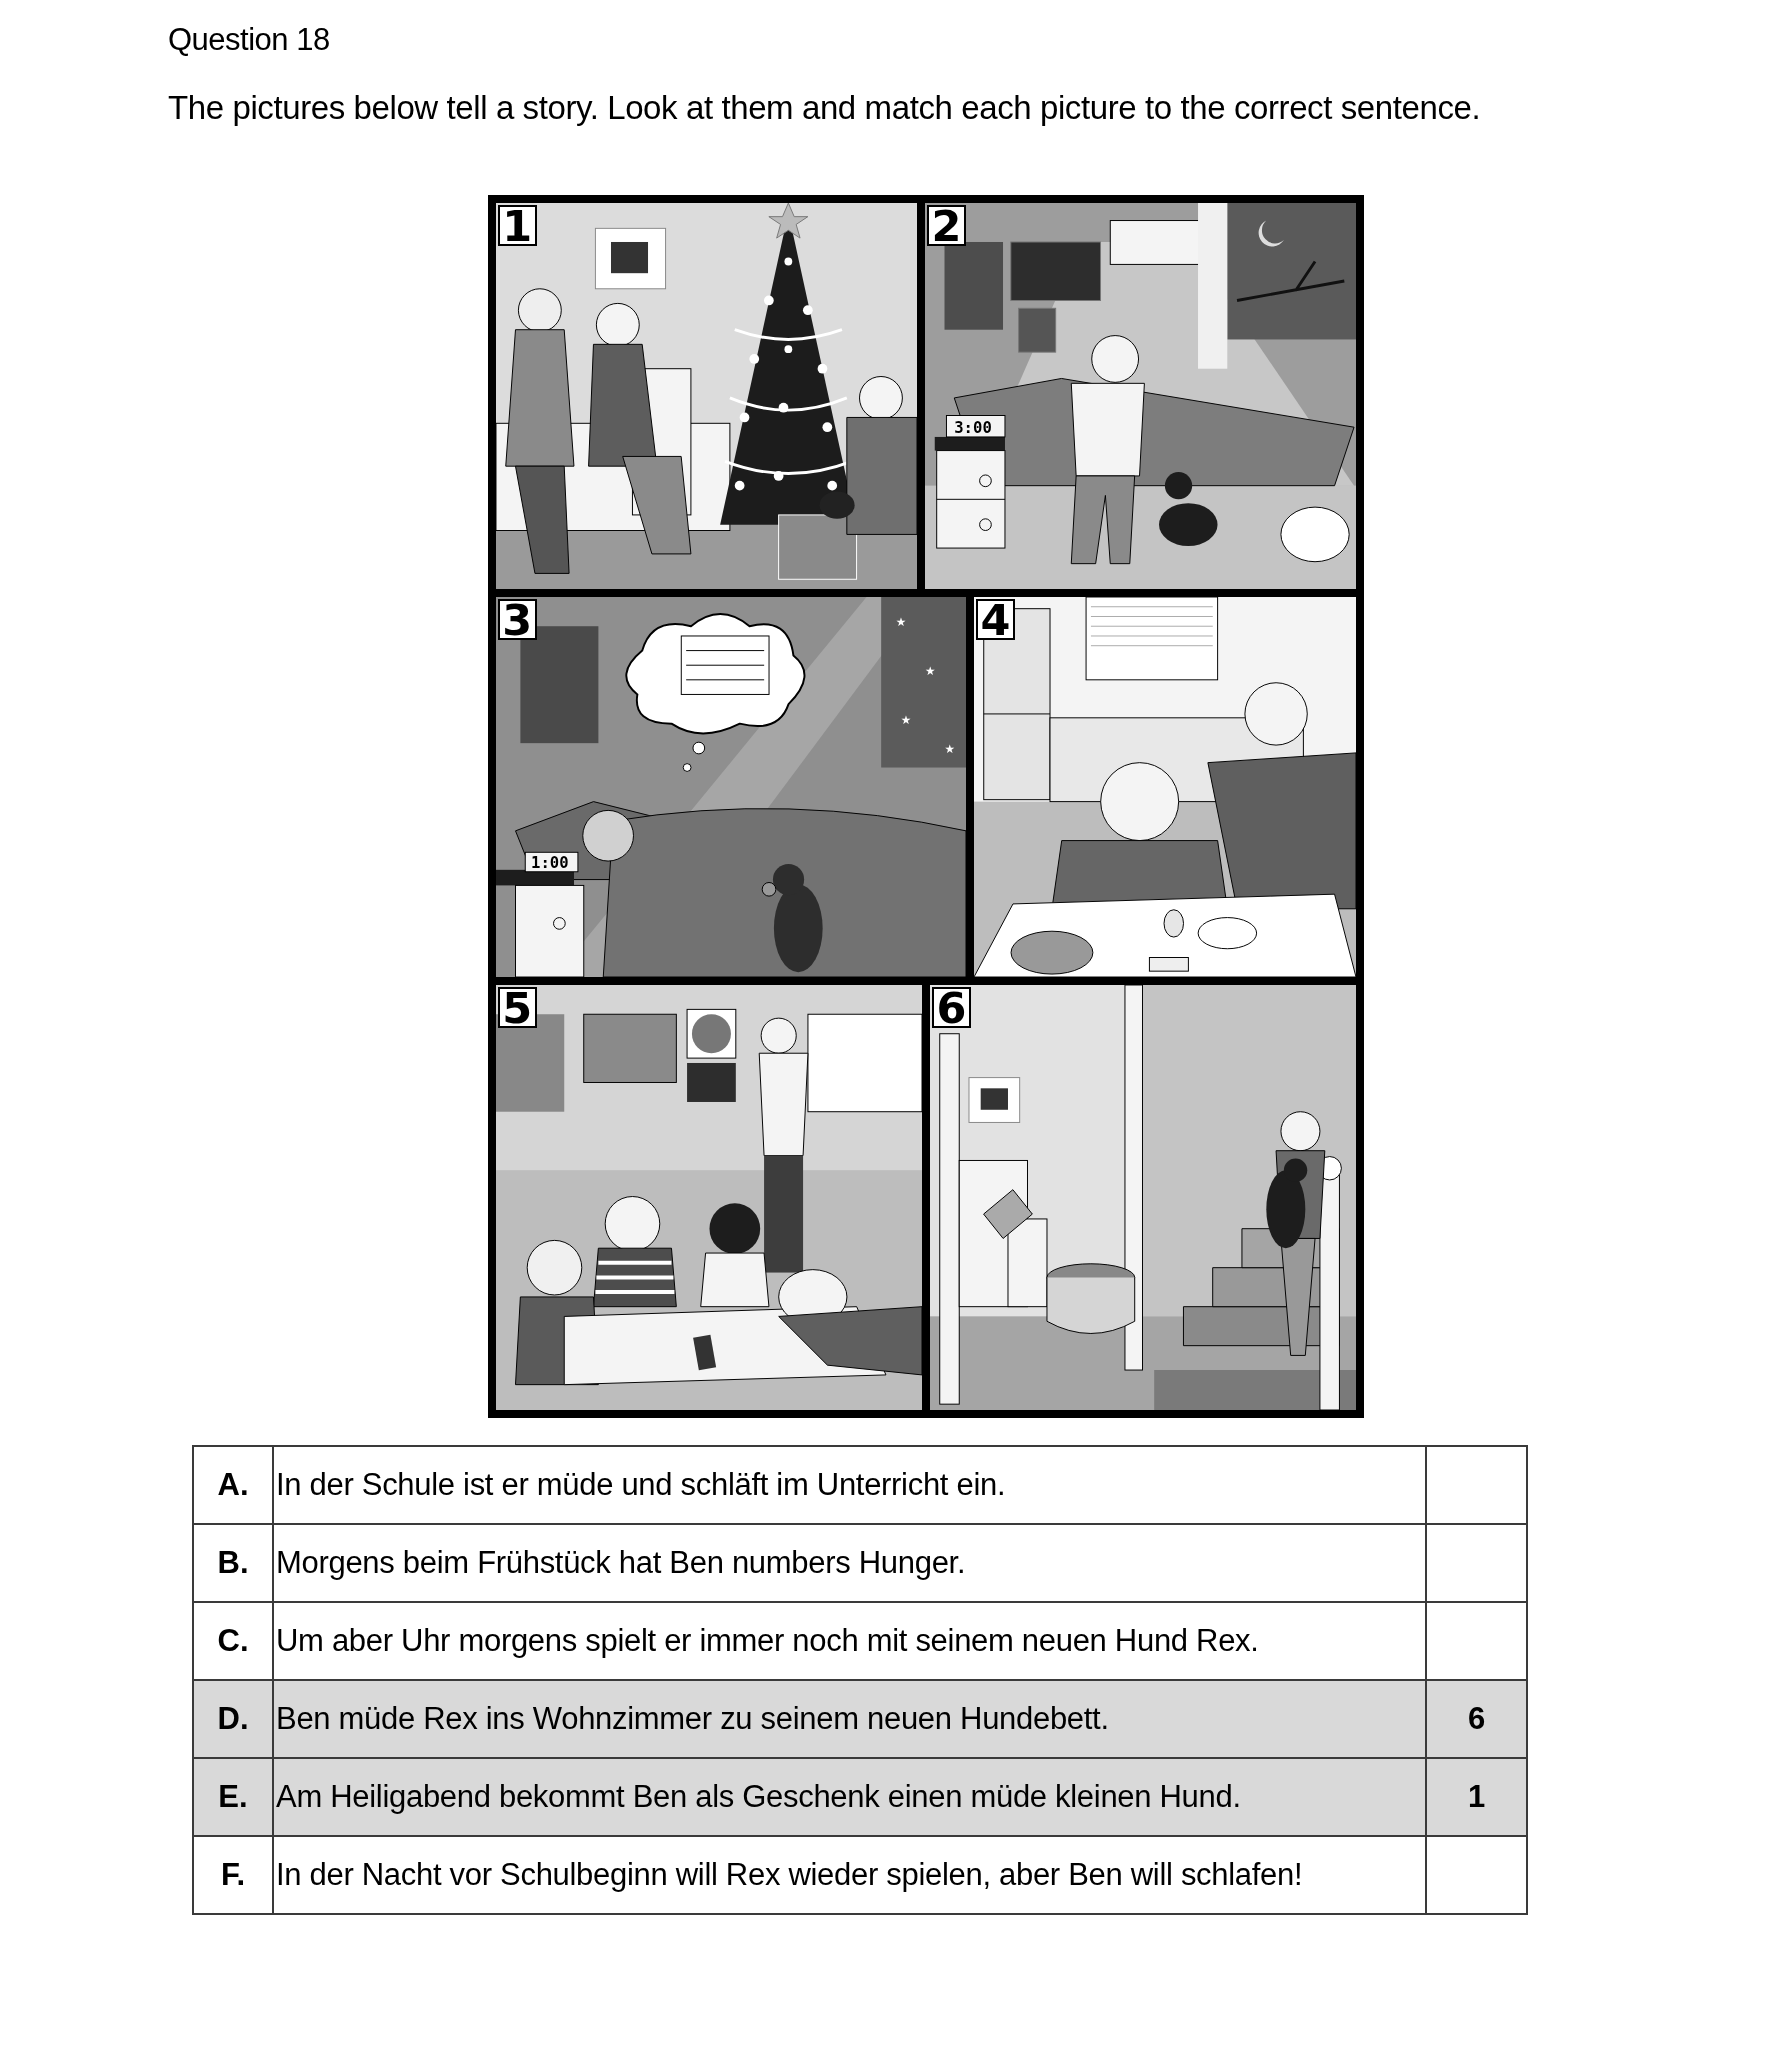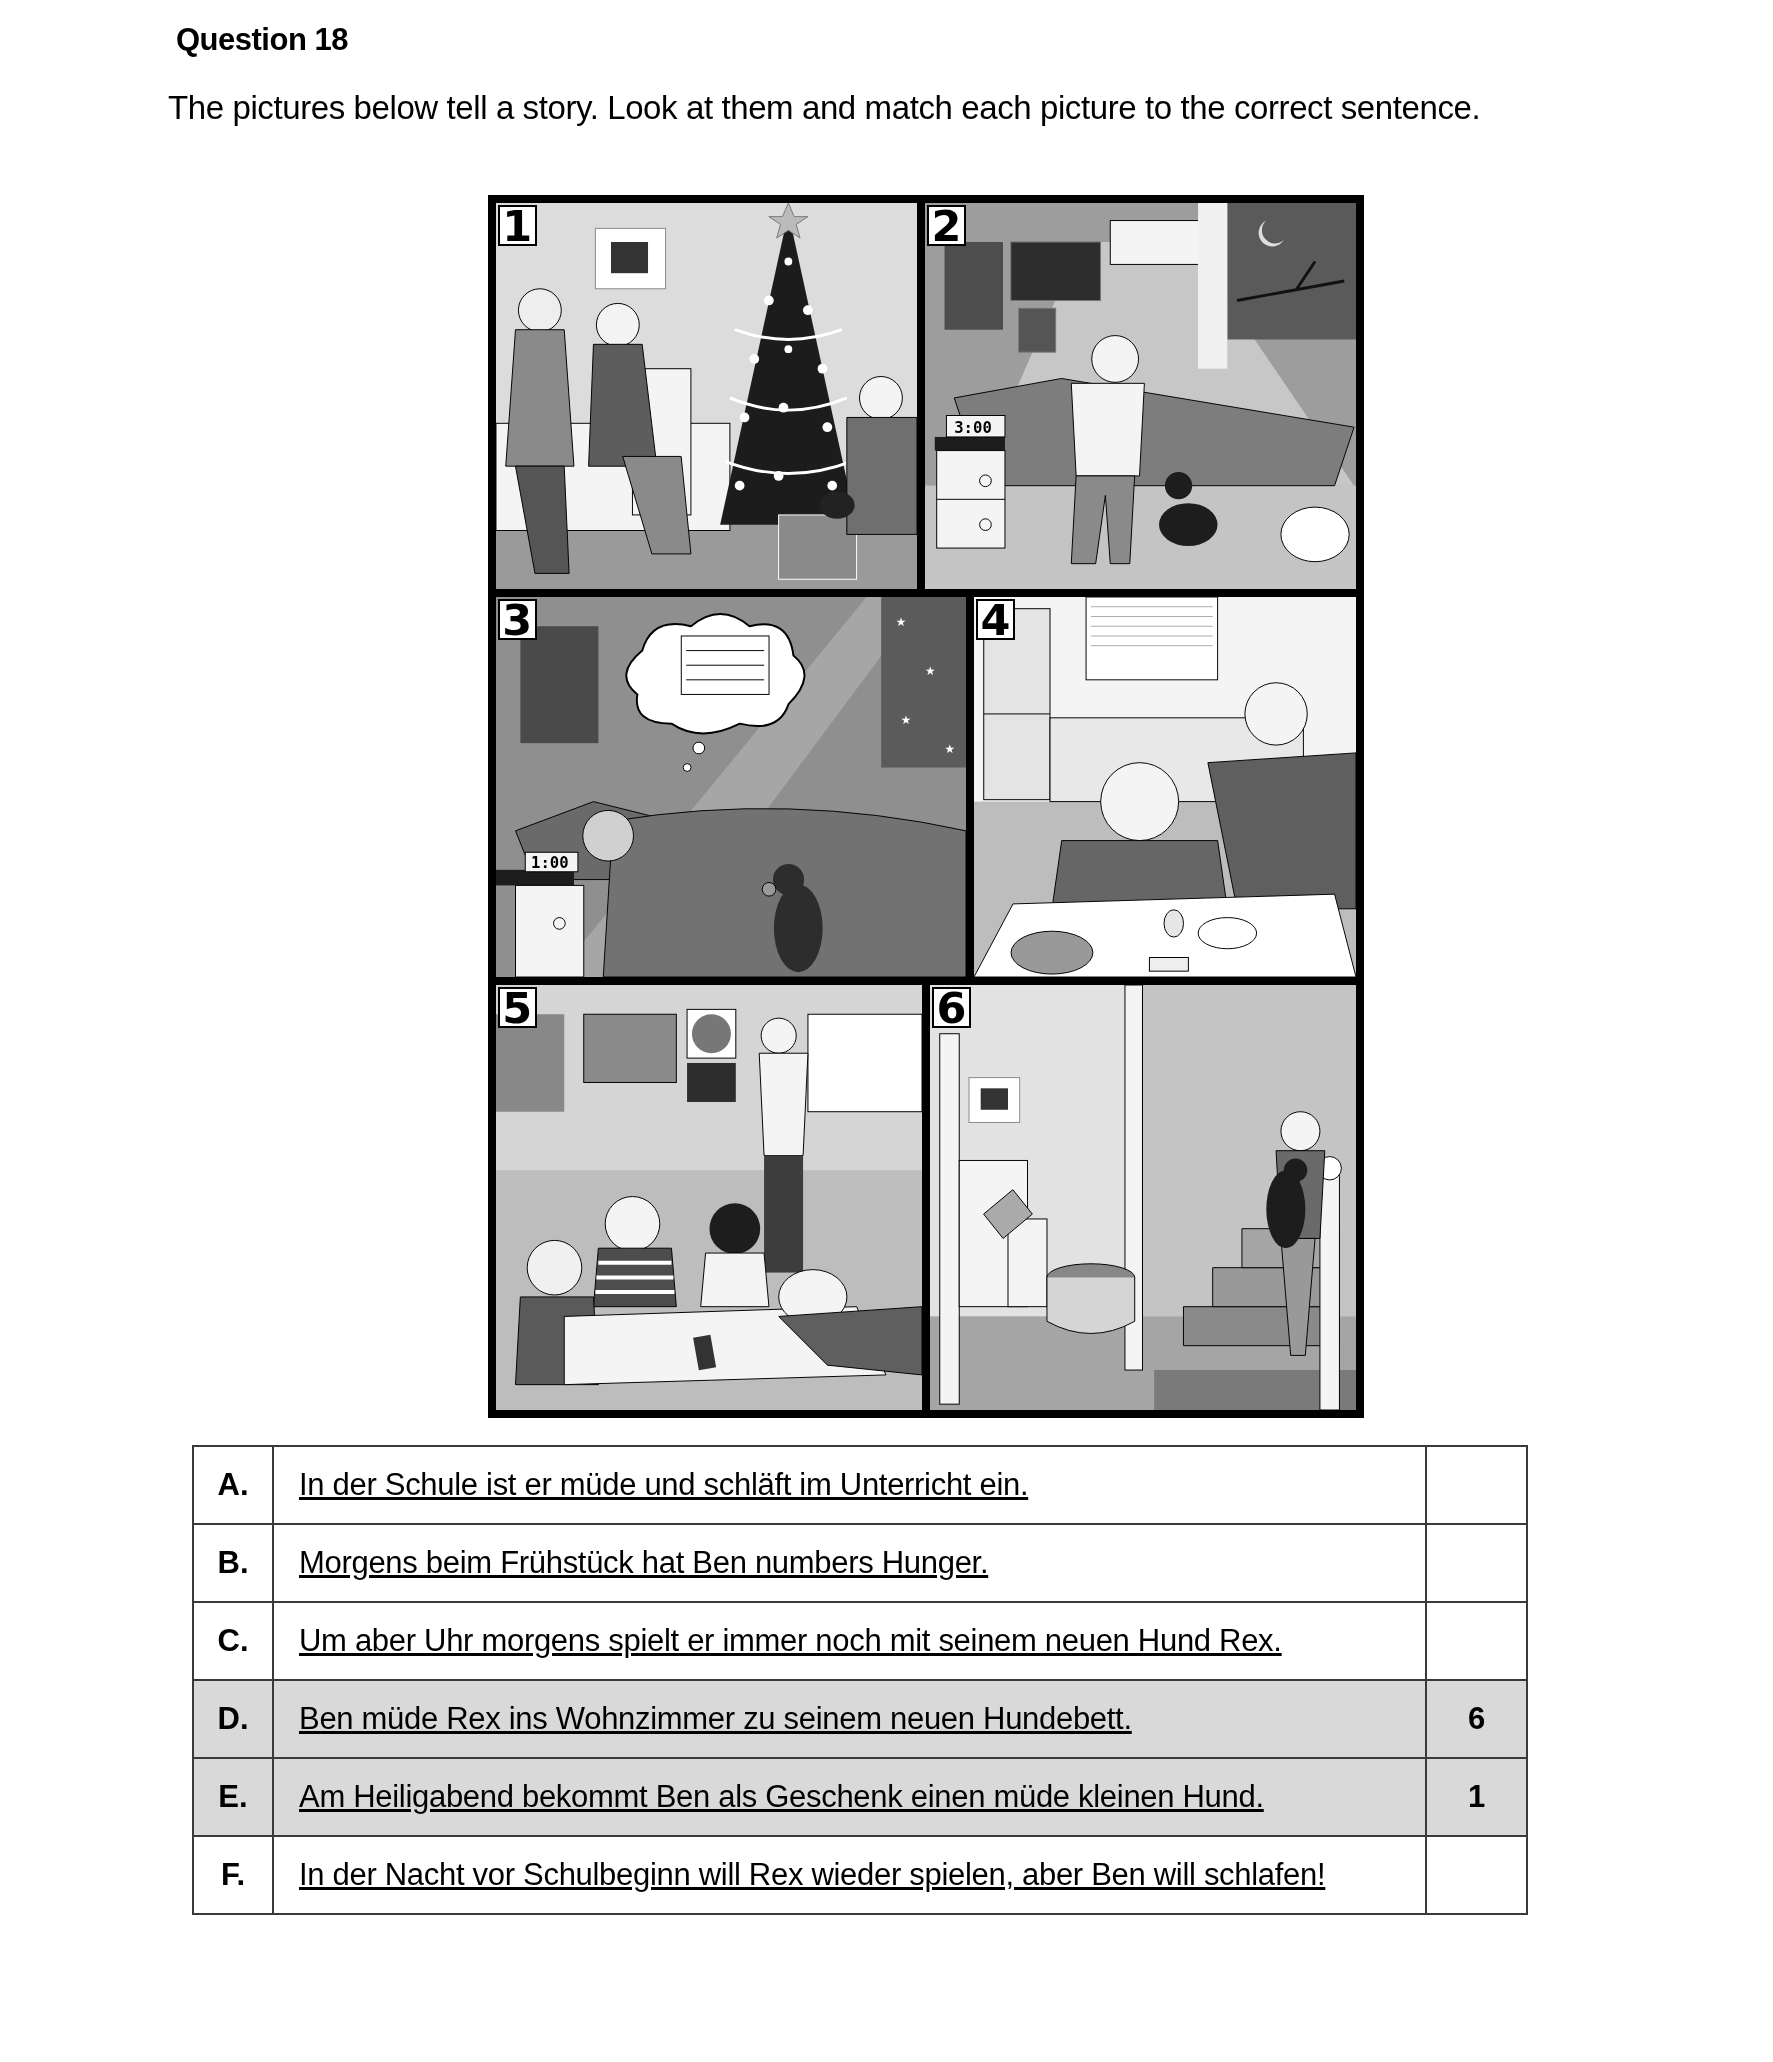--- a/index.html
+++ b/index.html
@@ -1,31 +1,31 @@
 <!DOCTYPE html>
 <html><head>
 <meta charset="utf-8">
 <style>
   html, body { margin: 0; padding: 0; background: #ffffff; }
   body { width: 1773px; height: 2063px; position: relative; overflow: hidden; font-family: "Liberation Sans", sans-serif; color: #000; }
 
-  .q-title { position: absolute; left: 168px; top: 21.5px; font-size: 31px; font-weight: bold; letter-spacing: -0.5px; margin-left: 8px; }
+  .q-title { position: absolute; left: 168px; top: 21.5px; font-size: 31px; font-weight: normal; letter-spacing: -0.5px; }
   .instr { position: absolute; left: 168px; top: 86px; font-size: 33px; line-height: 43px; letter-spacing: -0.4px; }
 
   
   .comic { position: absolute; left: 488px; top: 195px; width: 876px; height: 1223px; background: #000; box-sizing: border-box; }
   .panel { position: absolute; overflow: hidden; background: #cfcfcf; }
   .panel-num { position: absolute; left: 2px; top: 2px; width: 39px; height: 41px; background: #fff; border: 2.9px solid #000; box-sizing: border-box; font-size: 43px; font-weight: bold; line-height: 39px; text-align: center; font-family: "DejaVu Sans", sans-serif; z-index: 5; }
   .panel svg { position: absolute; left: 0; top: 0; width: 100%; height: 100%; }
 
   
   .match-table { position: absolute; left: 192px; top: 1445px; border-collapse: collapse; width: 1336px; font-size: 31px; }
   .match-table td { border: 2px solid #3a3a3a; height: 76px; padding: 0; vertical-align: middle; }
   .match-table td.letter { width: 78px; text-align: center; font-weight: bold; }
-  .match-table td.text { padding-left: 25px; letter-spacing: -0.3px; text-decoration: underline; }
+  .match-table td.text { padding-left: 2px; letter-spacing: -0.3px; }
   .match-table td.answer { width: 99px; text-align: center; font-weight: bold; }
   .match-table tr.shaded td { background: #d9d9d9; }
 </style>
 </head>
 <body>
 
 <div class="q-title">Question 18</div>
 <div class="instr">
   <div>The pictures below tell a story. Look at them and match each picture to the correct sentence.</div>
 </div>

